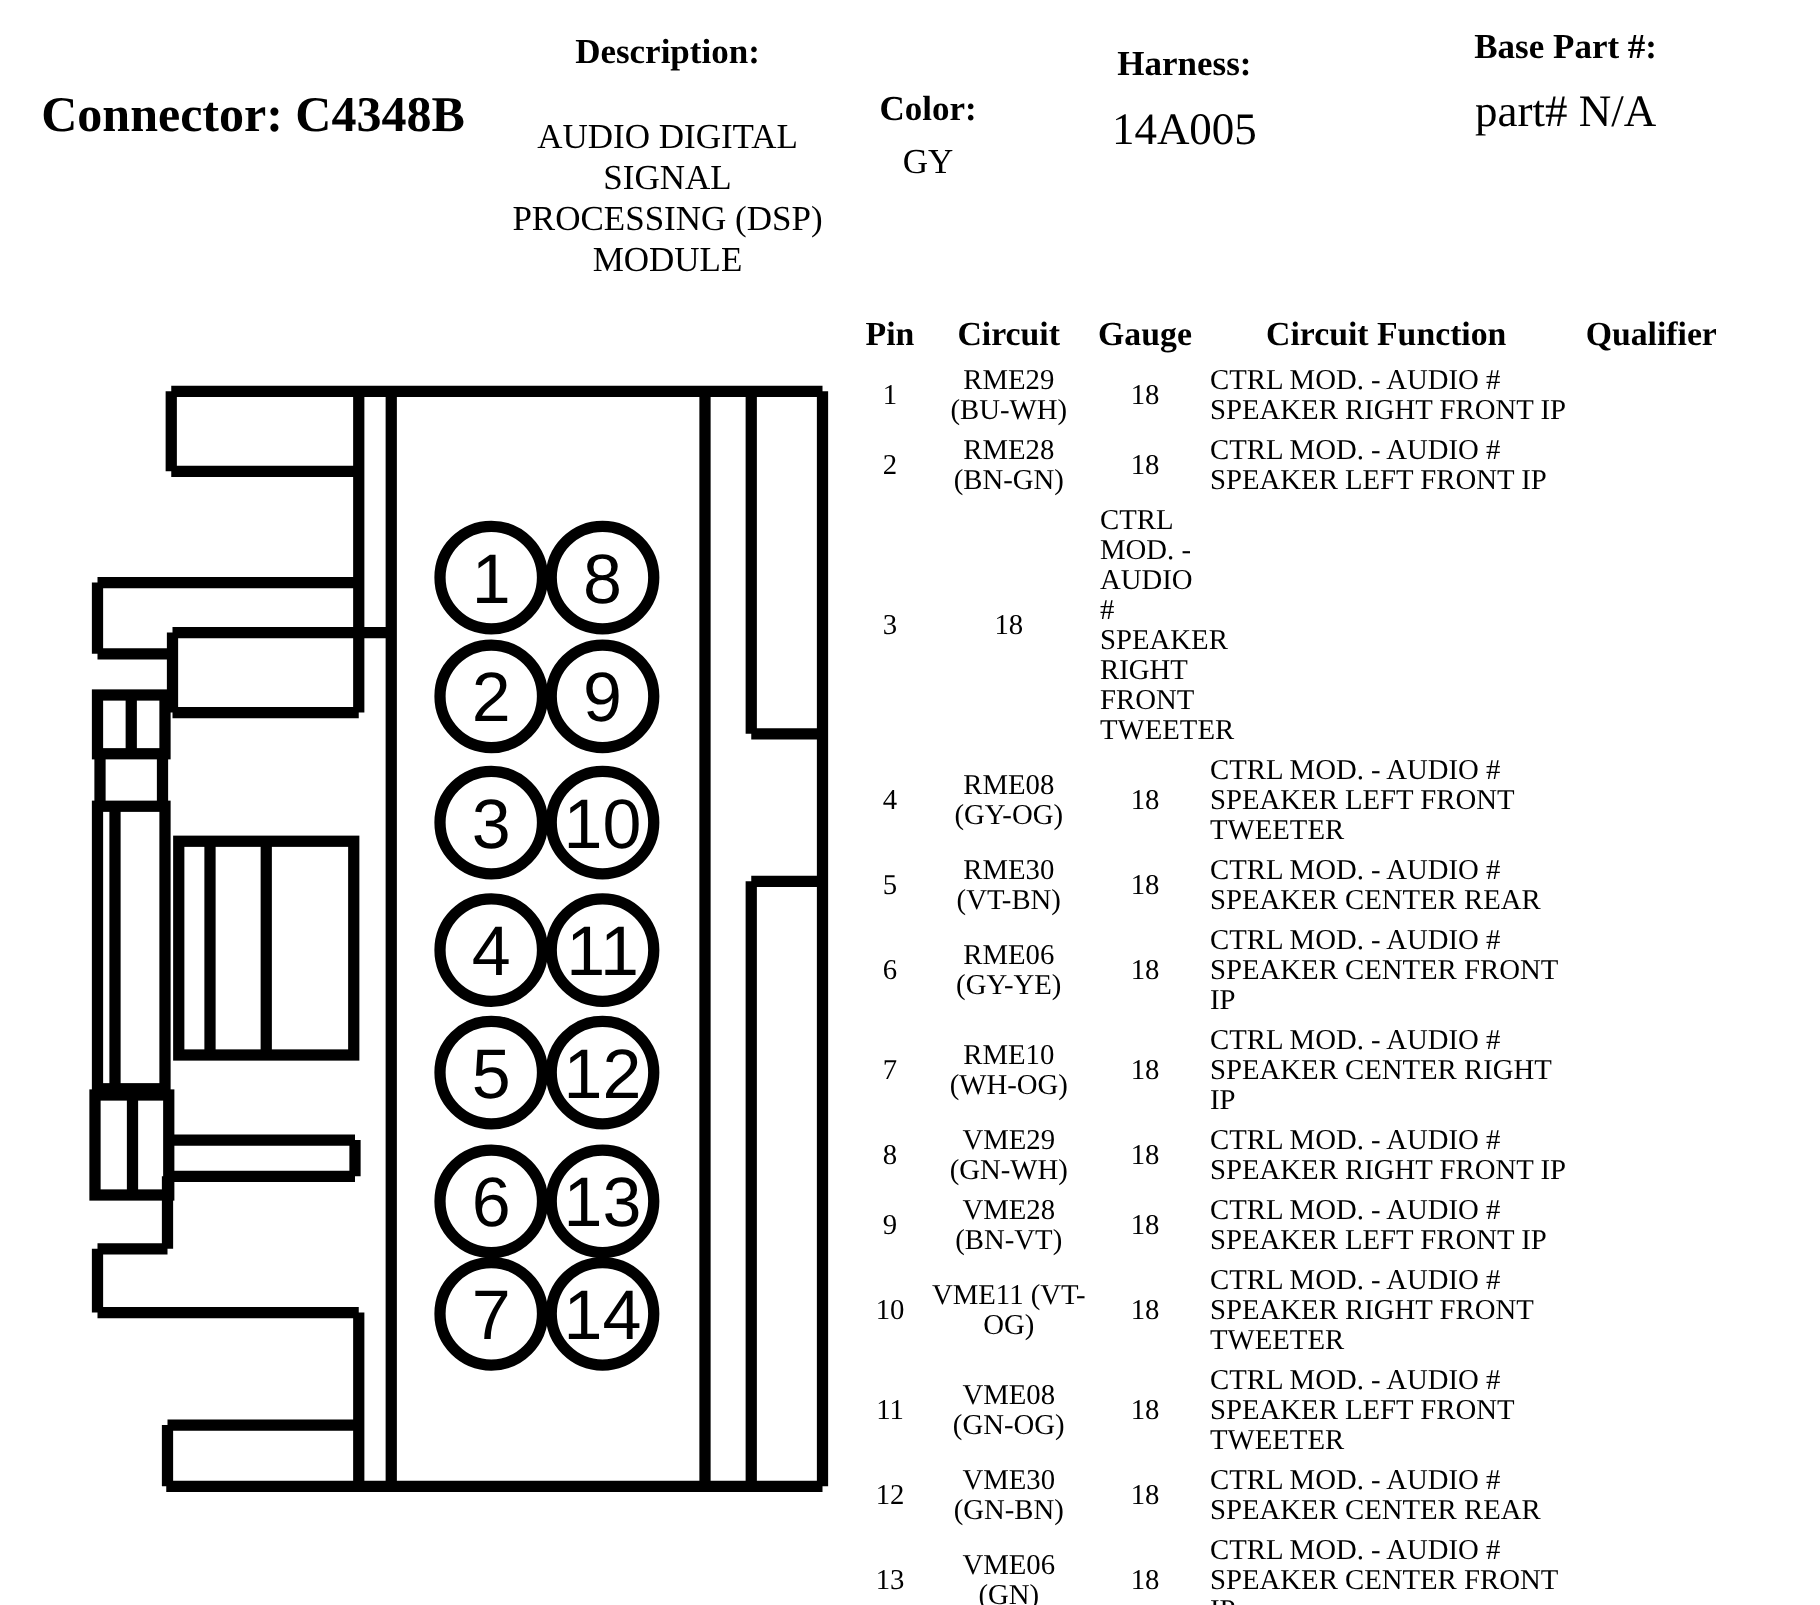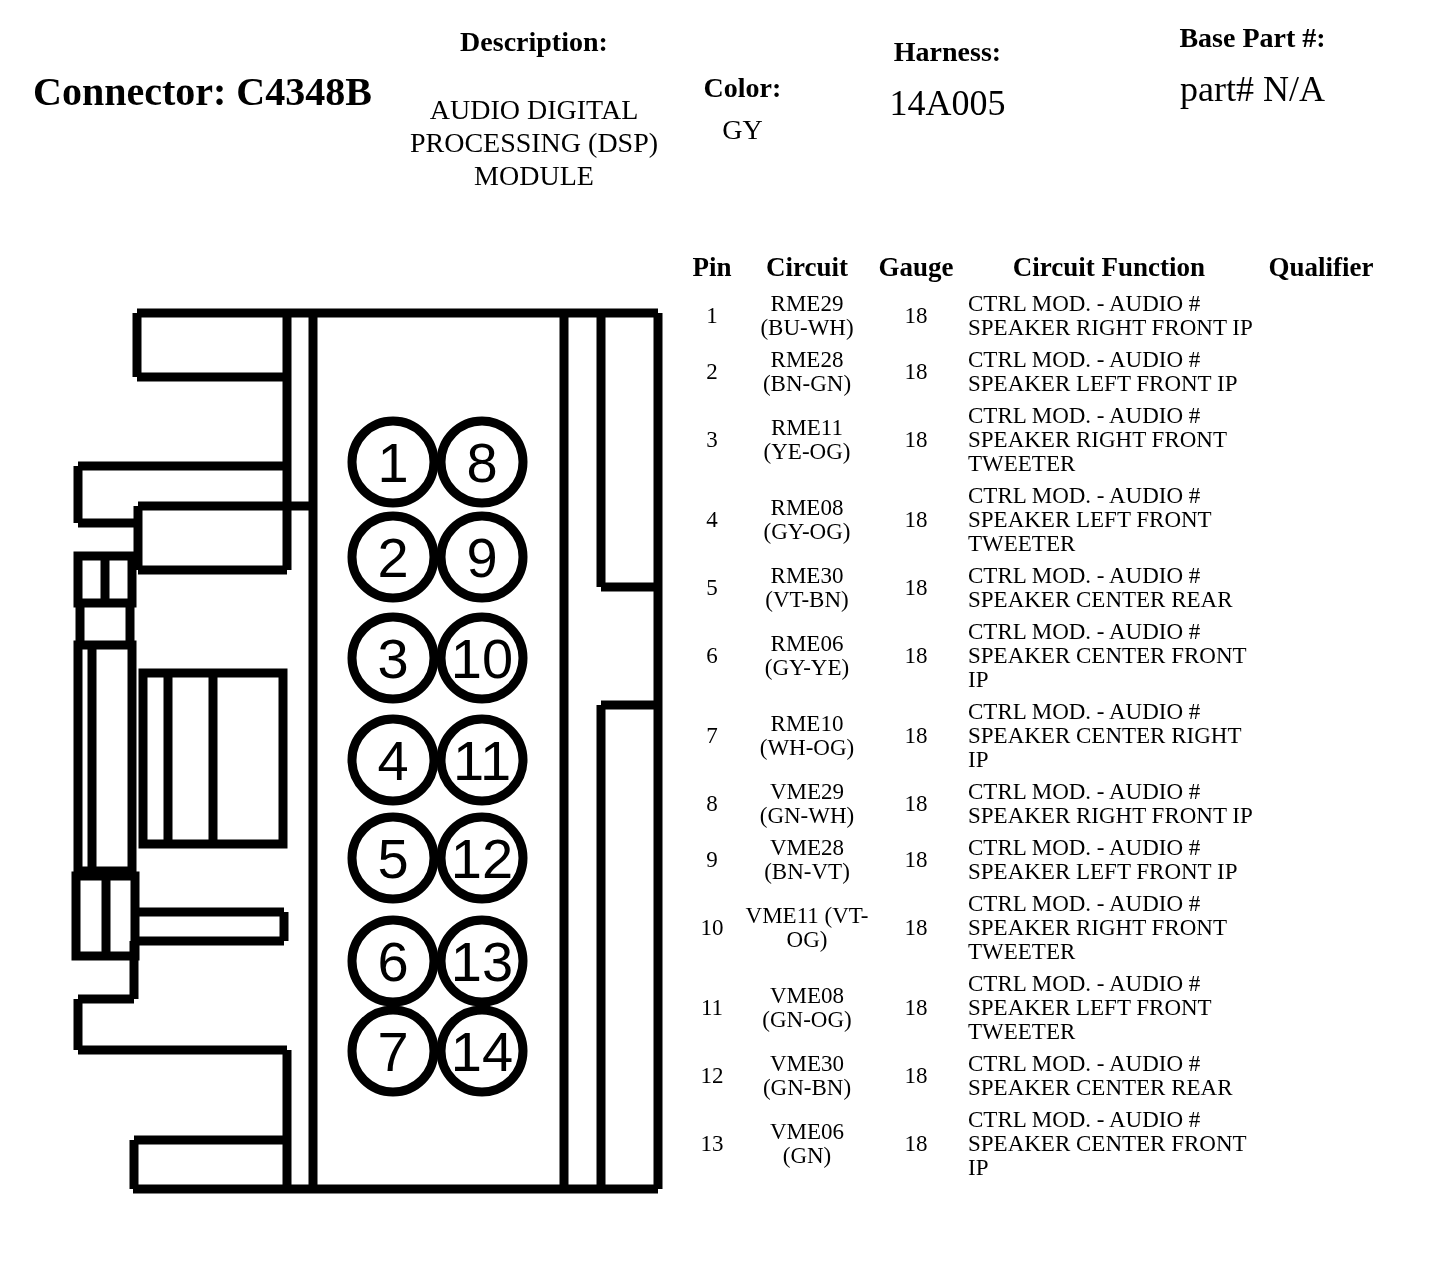--- a/index.html
+++ b/index.html
@@ -36,20 +36,21 @@
 <body>
 
 <div class="page">
 
   <div class="abs connector-title">Connector: C4348B</div>
 
   <div class="abs desc-block">
     <div class="desc-label">Description:</div>
     <div class="desc-lines" id="desc-lines">
         <div>AUDIO DIGITAL</div>
+        <div>SIGNAL</div>
         <div>PROCESSING (DSP)</div>
         <div>MODULE</div>
       </div>
   </div>
 
   <div class="abs color-block">
     <div class="color-label">Color:</div>
     <div class="color-value">GY</div>
   </div>
 
@@ -191,24 +192,20 @@
             <div>CTRL MOD. - AUDIO #</div>
             <div>SPEAKER LEFT FRONT IP</div>
           </div>
           <div class="cell-c"></div>
         </div>
         <div class="trow">
           <div class="cell-c">
             <div>3</div>
           </div>
           <div class="cell-c">
-            <div>RME11</div>
-            <div>(YE-OG)</div>
-          </div>
-          <div class="cell-c">
             <div>18</div>
           </div>
           <div class="cell-fn">
             <div>CTRL MOD. - AUDIO #</div>
             <div>SPEAKER RIGHT FRONT</div>
             <div>TWEETER</div>
           </div>
           <div class="cell-c"></div>
         </div>
         <div class="trow">

